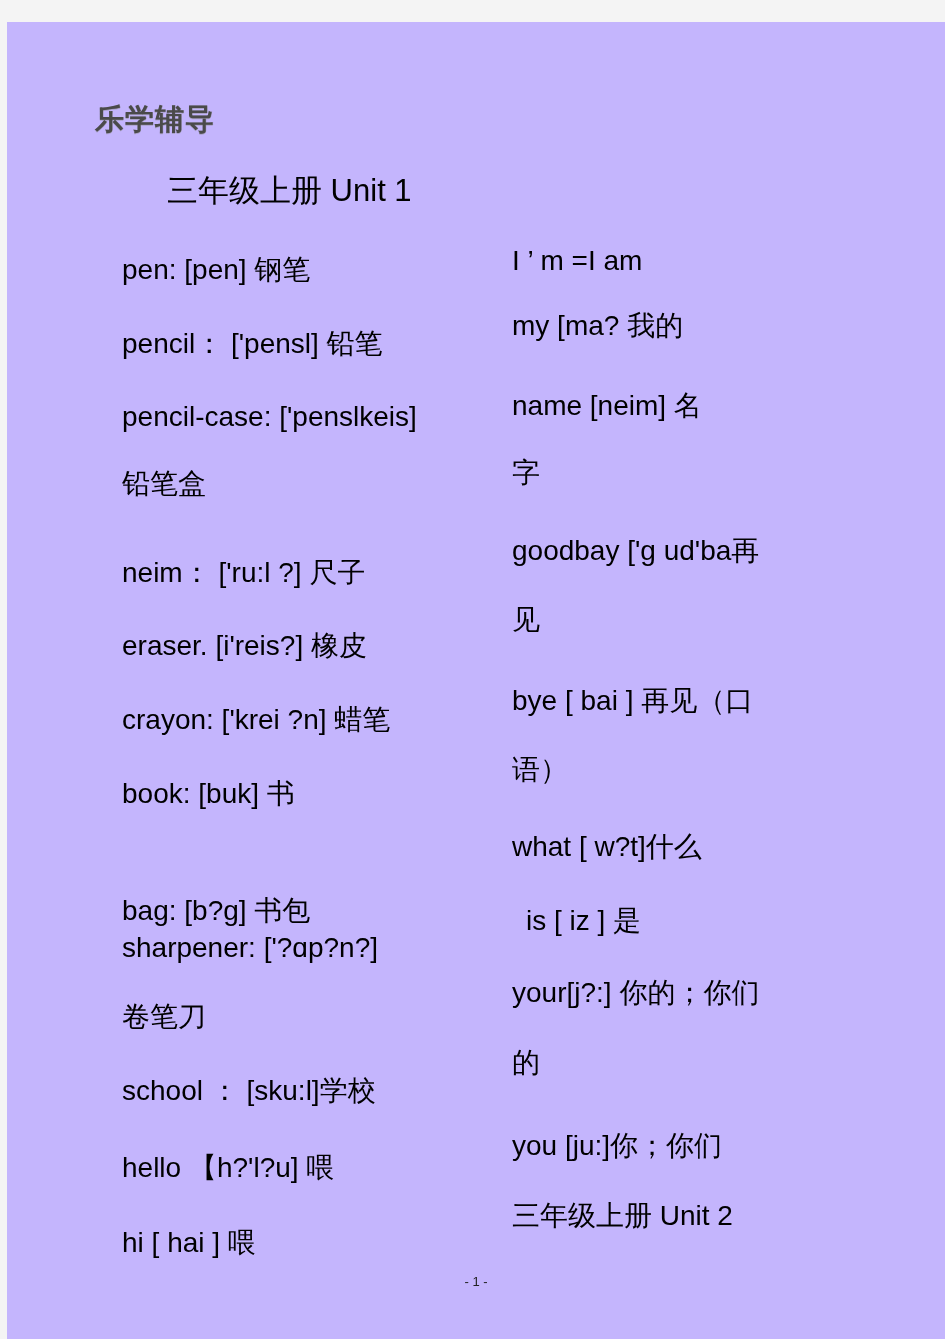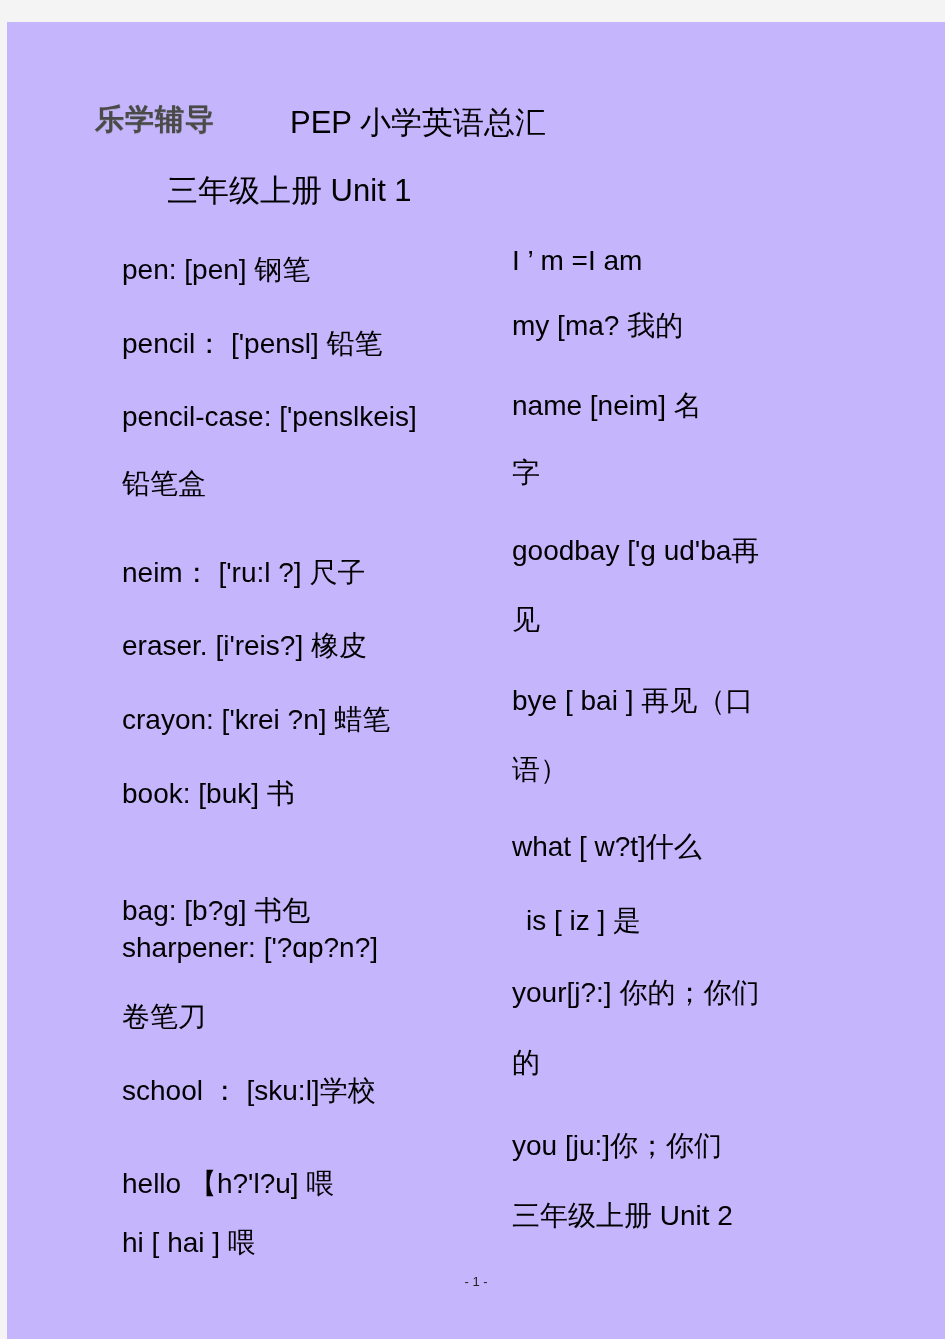--- a/index.html
+++ b/index.html
@@ -84,38 +84,37 @@
     color: #222;
   }
 </style>
 </head>
 <body>
 
 <div id="page">
 
   <div class="watermark">乐学辅导</div>
 
-  <div class="doc-title">PEP 小学英语总汇</div>
 
   <div class="unit-title">三年级上册  Unit 1</div>
 
   <div class="col" id="col-left">
       <div class="line" style="left: 115px; top: 234px;">pen:  [pen] 钢笔</div>
       <div class="line" style="left: 115px; top: 308px;">pencil：  ['pensl]  铅笔</div>
       <div class="line" style="left: 115px; top: 381px;">pencil-case: ['penslkeis]</div>
       <div class="line" style="left: 115px; top: 448px;">铅笔盒</div>
       <div class="line" style="left: 115px; top: 537px;">neim：  ['ru:l ?]  尺子</div>
       <div class="line" style="left: 115px; top: 610px;">eraser.  [i'reis?]  橡皮</div>
       <div class="line" style="left: 115px; top: 684px;">crayon: ['krei ?n]  蜡笔</div>
       <div class="line" style="left: 115px; top: 758px;">book:  [buk]  书</div>
       <div class="line" style="left: 115px; top: 832px; margin-top: 43px;">bag:  [b?g]  书包</div>
       <div class="line" style="left: 115px; top: 912px;">sharpener:   ['?ɑp?n?]</div>
       <div class="line" style="left: 115px; top: 981px;">卷笔刀</div>
       <div class="line" style="left: 115px; top: 1055px;">school  ：  [sku:l]学校</div>
-      <div class="line" style="left: 115px; top: 1132px; margin-top: 16px;">hello     【h?'l?u]    喂</div>
+      <div class="line" style="left: 115px; top: 1132px;">hello     【h?'l?u]    喂</div>
       <div class="line" style="left: 115px; top: 1207px;">hi      [  hai ]       喂</div>
     </div>
   <div class="col" id="col-right">
       <div class="line" style="left: 505px; top: 225px;">I ’  m =I am</div>
       <div class="line" style="left: 505px; top: 290px; text-align: center;">my [ma?  我的</div>
       <div class="line" style="left: 505px; top: 370px;">name      [neim]          名</div>
       <div class="line" style="left: 505px; top: 437px;">字</div>
       <div class="line" style="left: 505px; top: 515px;">goodbay   ['ɡ  ud'ba再</div>
       <div class="line" style="left: 505px; top: 584px;">见</div>
       <div class="line" style="left: 505px; top: 665px;">bye   [ bai ]  再见（口</div>

